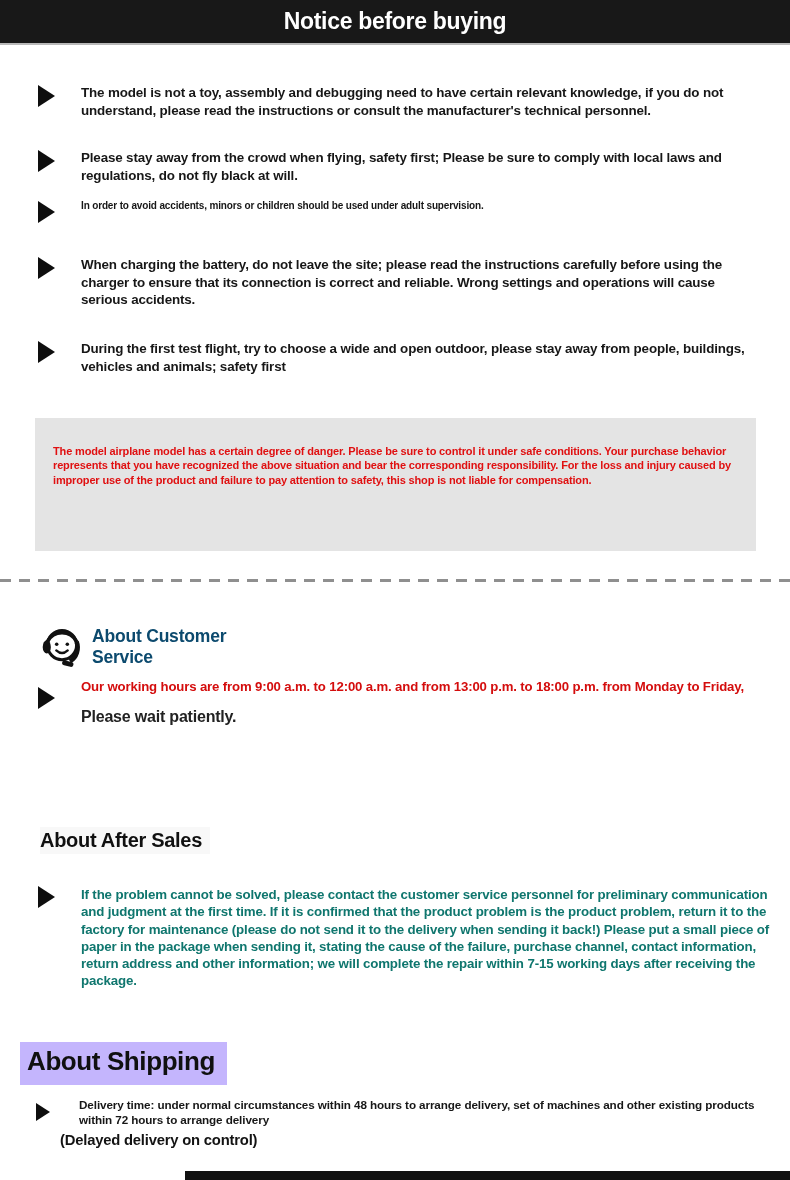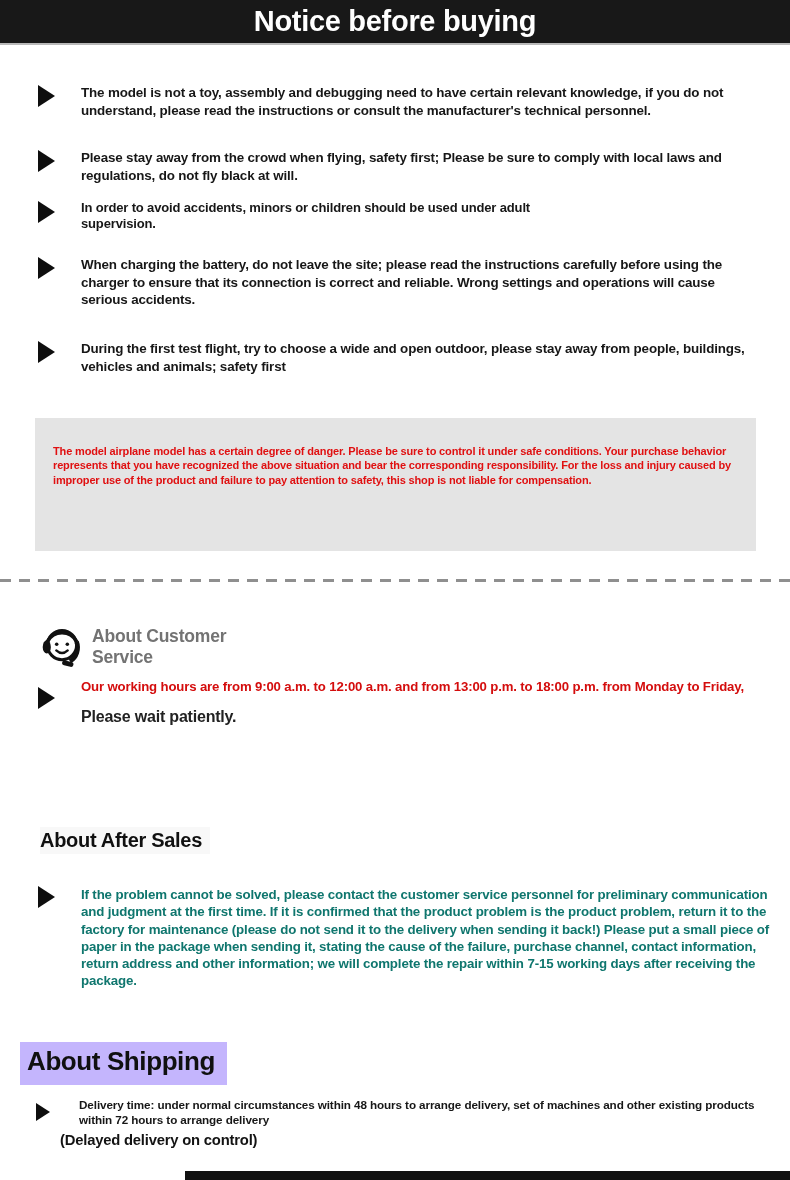--- a/index.html
+++ b/index.html
@@ -13,21 +13,21 @@
   }
 
   
   .header-bar {
     position: absolute; top: 0; left: 0; width: 790px; height: 45px;
     background: #181818;
     border-bottom: 2px solid #b9b9b9;
     display: flex; align-items: center; justify-content: center;
   }
   .header-bar h1 {
-    color: #ffffff; font-size: 29px; font-weight: bold; letter-spacing: -0.3px;
+    color: #ffffff; font-size: 23px; font-weight: bold; letter-spacing: -0.3px;
   }
 
   
   .notice {
     position: absolute; left: 38px; width: 727px;
     display: flex; align-items: flex-start;
   }
   .tri {
     width: 0; height: 0; flex: 0 0 auto;
     border-top: 11px solid transparent;
@@ -38,21 +38,21 @@
   .tri.small {
     border-top-width: 9px; border-bottom-width: 9px; border-left-width: 14px;
   }
   .notice .txt {
     font-weight: bold; font-size: 13.4px; line-height: 1.32;
     letter-spacing: -0.15px; color: #171717; max-width: 688px;
   }
   .notice.n1 { top: 84px; }
   .notice.n2 { top: 149px; }
   .notice.n3 { top: 200px; }
-  .notice.n3 .txt { font-size: 13px; line-height: 1.26; max-width: 520px; }
+  .notice.n3 .txt { font-size: 10px; line-height: 1.26; max-width: 520px; }
   .notice.n4 { top: 256px; }
   .notice.n5 { top: 340px; }
 
   
   .warning-box {
     position: absolute; left: 35px; top: 418px; width: 721px; height: 133px;
     background: #e4e4e4; padding: 26px 18px 0 18px;
   }
   .warning-box .txt {
     color: #e01011; font-weight: bold; font-size: 11px; line-height: 1.3;
@@ -62,21 +62,21 @@
   
   .divider {
     position: absolute; left: 0; top: 579px; width: 790px; height: 3px;
     background: repeating-linear-gradient(90deg, #8f8f8f 0 11px, transparent 11px 19px);
   }
 
   
   .cs-icon { position: absolute; left: 39px; top: 620px; width: 46px; height: 52px; }
   .cs-heading {
     position: absolute; left: 92px; top: 626px; width: 170px;
-    font-size: 17.5px; font-weight: bold; line-height: 1.22; color: #737373;
+    font-size: 17.5px; font-weight: bold; line-height: 1.22; color: #0c4a6e;
     letter-spacing: -0.2px;
   }
   .cs-bullet { position: absolute; left: 38px; top: 686px; }
   .cs-text-block { position: absolute; left: 81px; top: 679px; width: 690px; }
   .cs-hours1 {
     color: #d40d0d; font-weight: bold; font-size: 13.2px; line-height: 1.28;
     letter-spacing: -0.15px;
   }
   .cs-hours2 {
     color: #d40d0d; font-weight: bold; font-size: 11.6px; line-height: 1.3;

